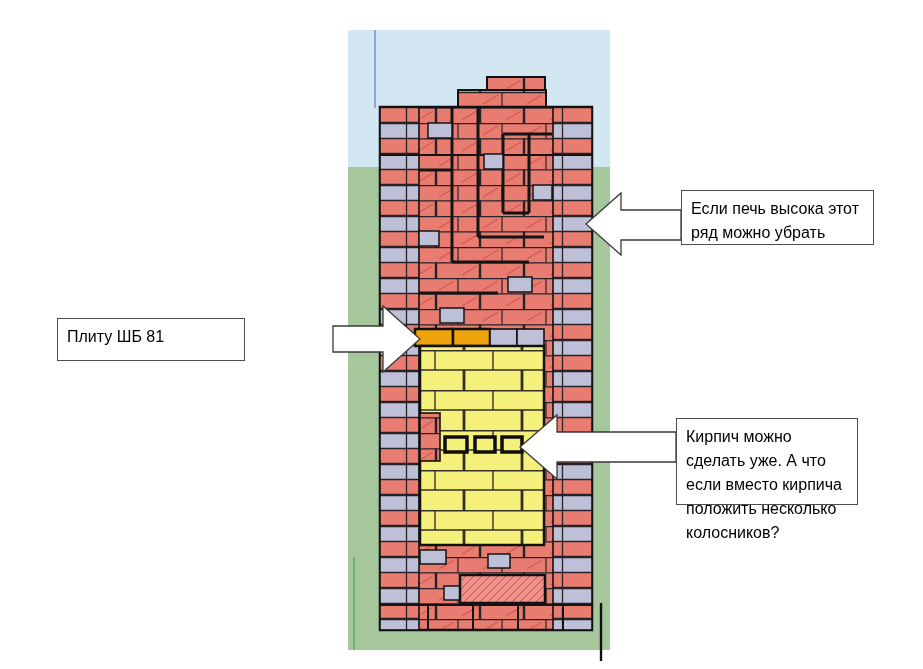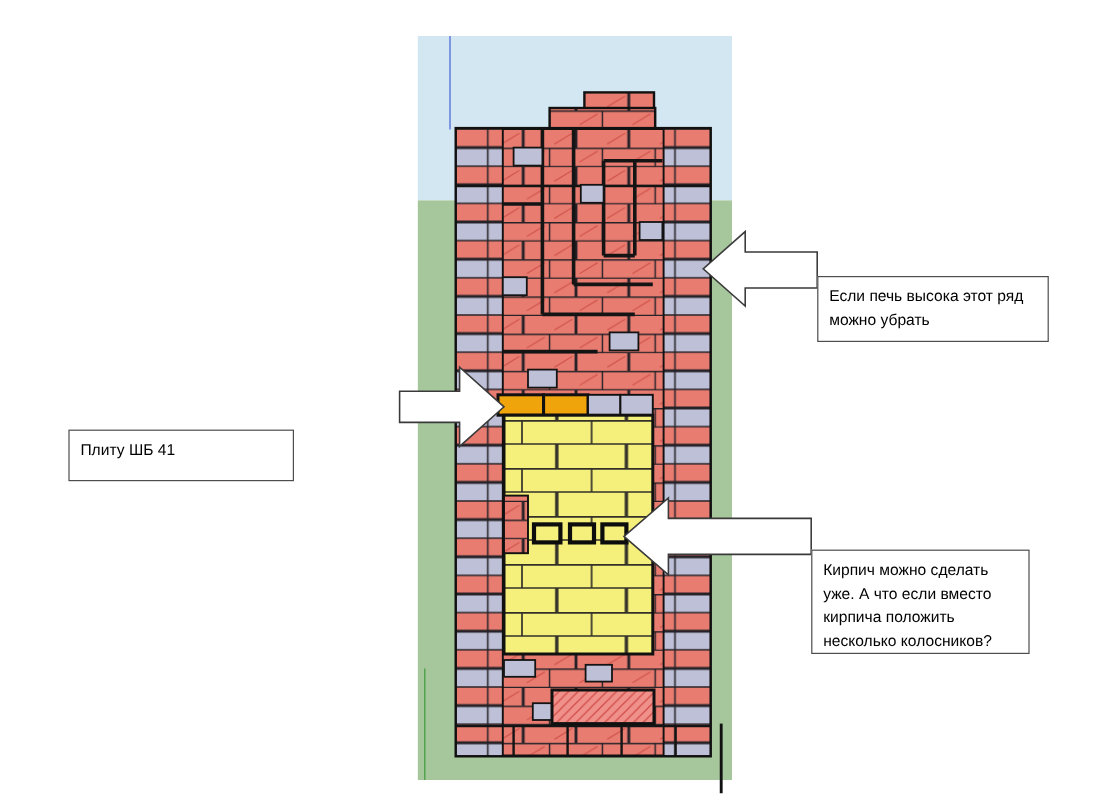--- a/index.html
+++ b/index.html
@@ -18,24 +18,23 @@
   .overlay {
     position: absolute; left: 0; top: 0;
     width: 923px; height: 669px;
     pointer-events: none;
   }
   .callout {
     position: absolute;
     background: #ffffff;
     border: 1px solid #4d4d4d;
     color: #000000;
-    font-size: 13px;
+    font-size: 16px;
     line-height: 1.5;
     padding: 6px 9px;
-    margin-top: 40px;
   }
   .callout-plate   { left: 57px;  top: 318px; width: 188px; height: 43px; }
   .callout-row     { left: 681px; top: 190px; width: 193px; height: 55px; }
   .callout-grate   { left: 676px; top: 418px; width: 182px; height: 87px; }
 </style>
 </head>
 <body>
 
 <svg class="viewport" viewBox="0 0 262 632">
   <defs>
@@ -128,21 +127,21 @@
 
 <svg class="overlay" viewBox="0 0 923 669">
   <g fill="#ffffff" stroke="#3a3a3a" stroke-width="1.3">
     <polygon points="333,326 383,326 383,306 420,339 383,372 383,352 333,352"></polygon>
     <polygon points="586,224 621,193 621,210 681,210 681,240 621,240 621,255"></polygon>
     <polygon points="520,447 557,415 557,432 676,432 676,462 557,462 557,479"></polygon>
   </g>
 </svg>
 
 <div class="callout callout-plate">
-  <span>Плиту ШБ 41</span>
+  <span>Плиту ШБ 81</span>
 </div>
 
 <div class="callout callout-row">
   <span>Если печь высока этот ряд можно убрать</span>
 </div>
 
 <div class="callout callout-grate">
   <span>Кирпич можно сделать уже. А что если вместо кирпича положить несколько колосников?</span>
 </div>
 

